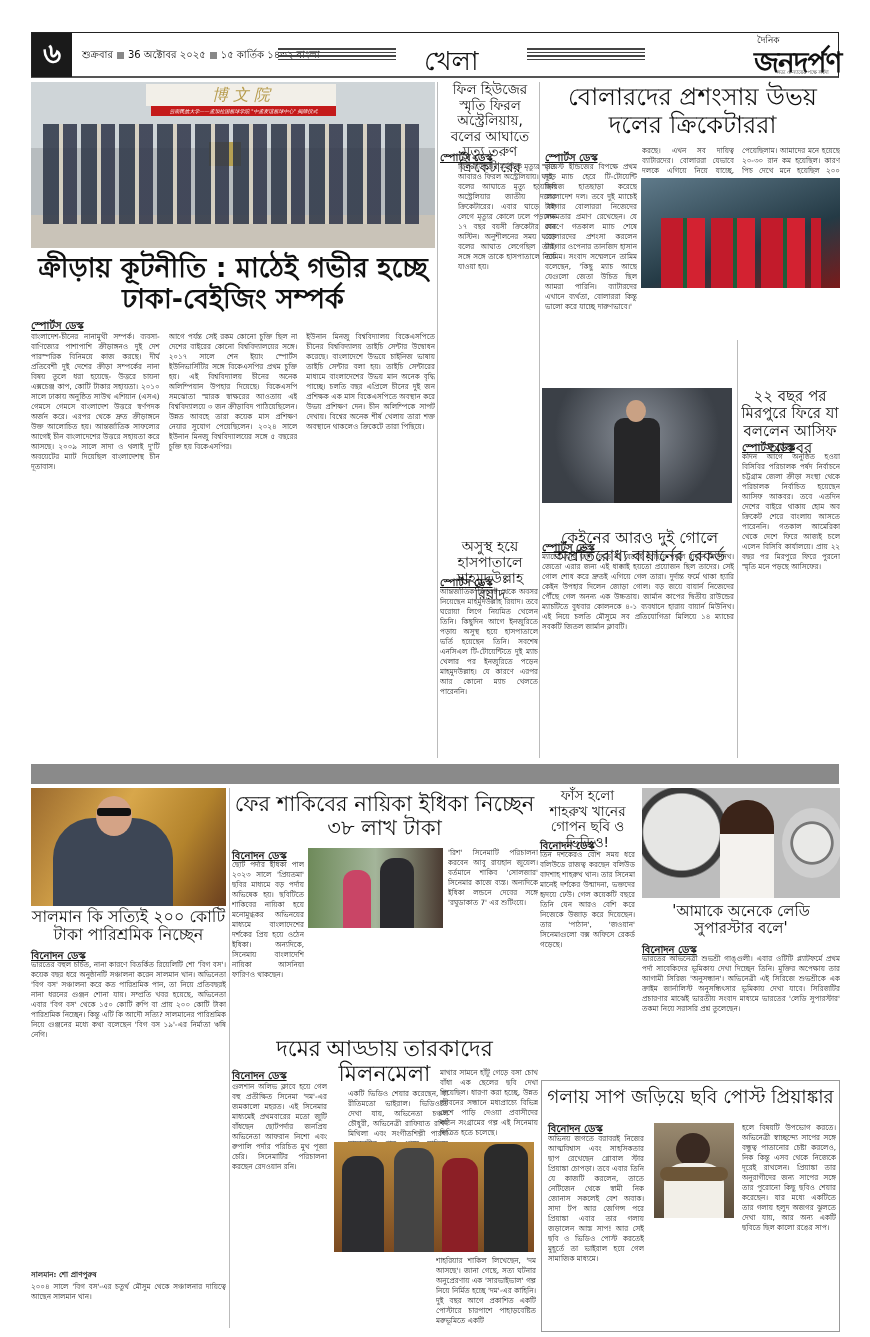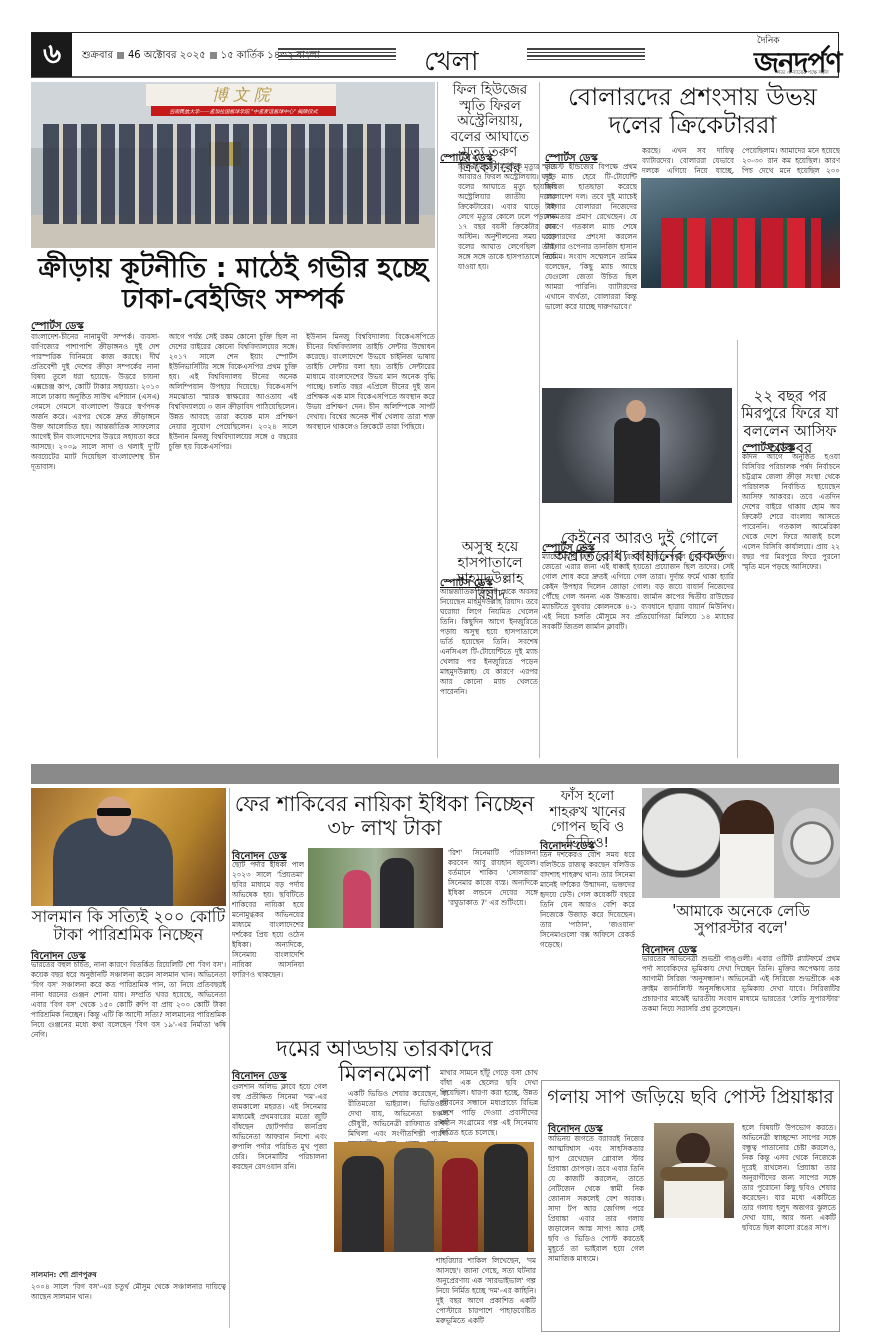--- a/index.html
+++ b/index.html
@@ -24,21 +24,21 @@
   .hband{left:31px;top:764px;width:808px;height:20px;background:#8a8a8a;}
   .hband span{position:absolute;right:8px;top:2px;color:#fff;font-size:12px;margin-top:30px;}
   .box{border:1px solid #999;box-sizing:border-box;}
 </style>
 </head>
 <body>
 
 <div class="abs masthead">
   <div class="abs pgno">৬</div>
   <div class="abs dateline">
-    <span>শুক্রবার</span><span class="sq"></span><span>46 অক্টোবর ২০২৫</span><span class="sq"></span><span>১৫ কার্তিক ১৪৩২ বাংলা</span>
+    <span>শুক্রবার</span><span class="sq"></span><span>36 অক্টোবর ২০২৫</span><span class="sq"></span><span>১৫ কার্তিক ১৪৩২ বাংলা</span>
   </div>
   <div class="abs rules" style="left:246px;top:15px;"></div>
   <div class="abs section">খেলা</div>
   <div class="abs rules" style="left:495px;top:15px;"></div>
   <div class="abs logo-small">দৈনিক</div>
   <div class="abs logo">জনদর্পণ</div>
   <div class="abs logo-tag">সত্য ও ন্যায়ের পক্ষে সর্বদা</div>
 </div>
 
 <div class="abs photo" style="left:31px;top:82px;width:404px;height:166px;background:linear-gradient(#cfd5d8 0 40%,#b7bcbf 40% 80%,#c9c3b8 80%);font-style:italic;">

